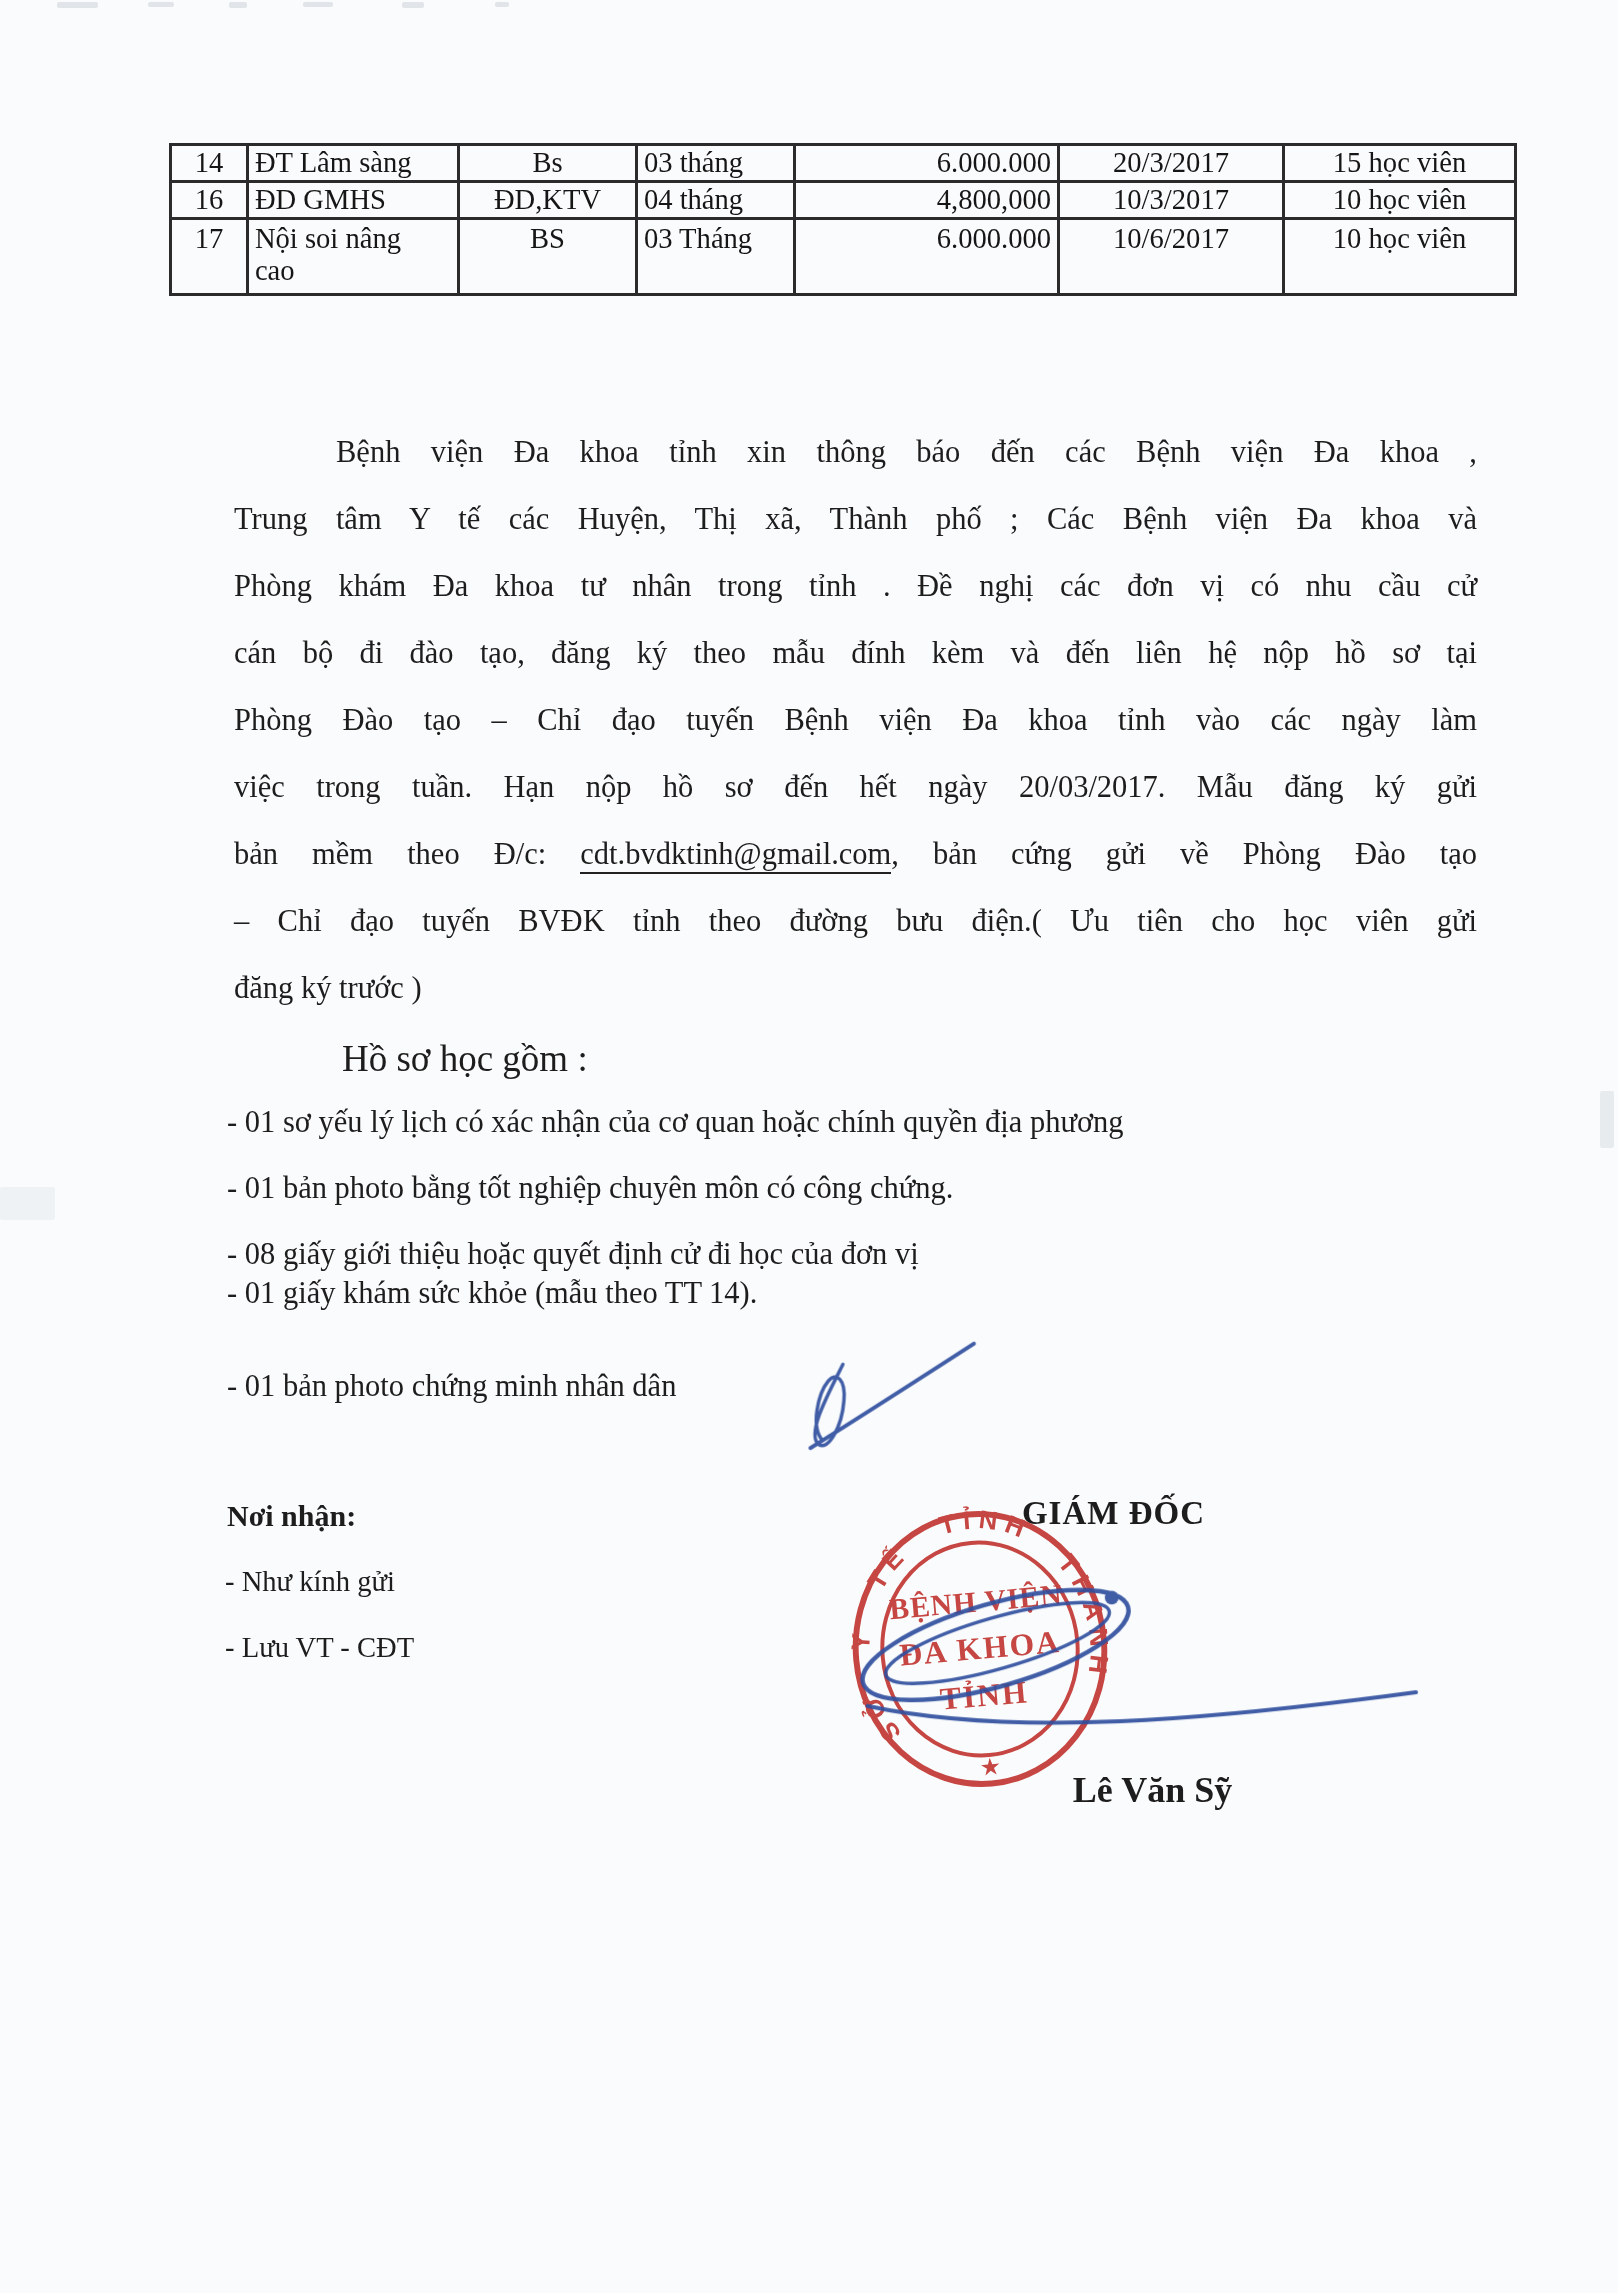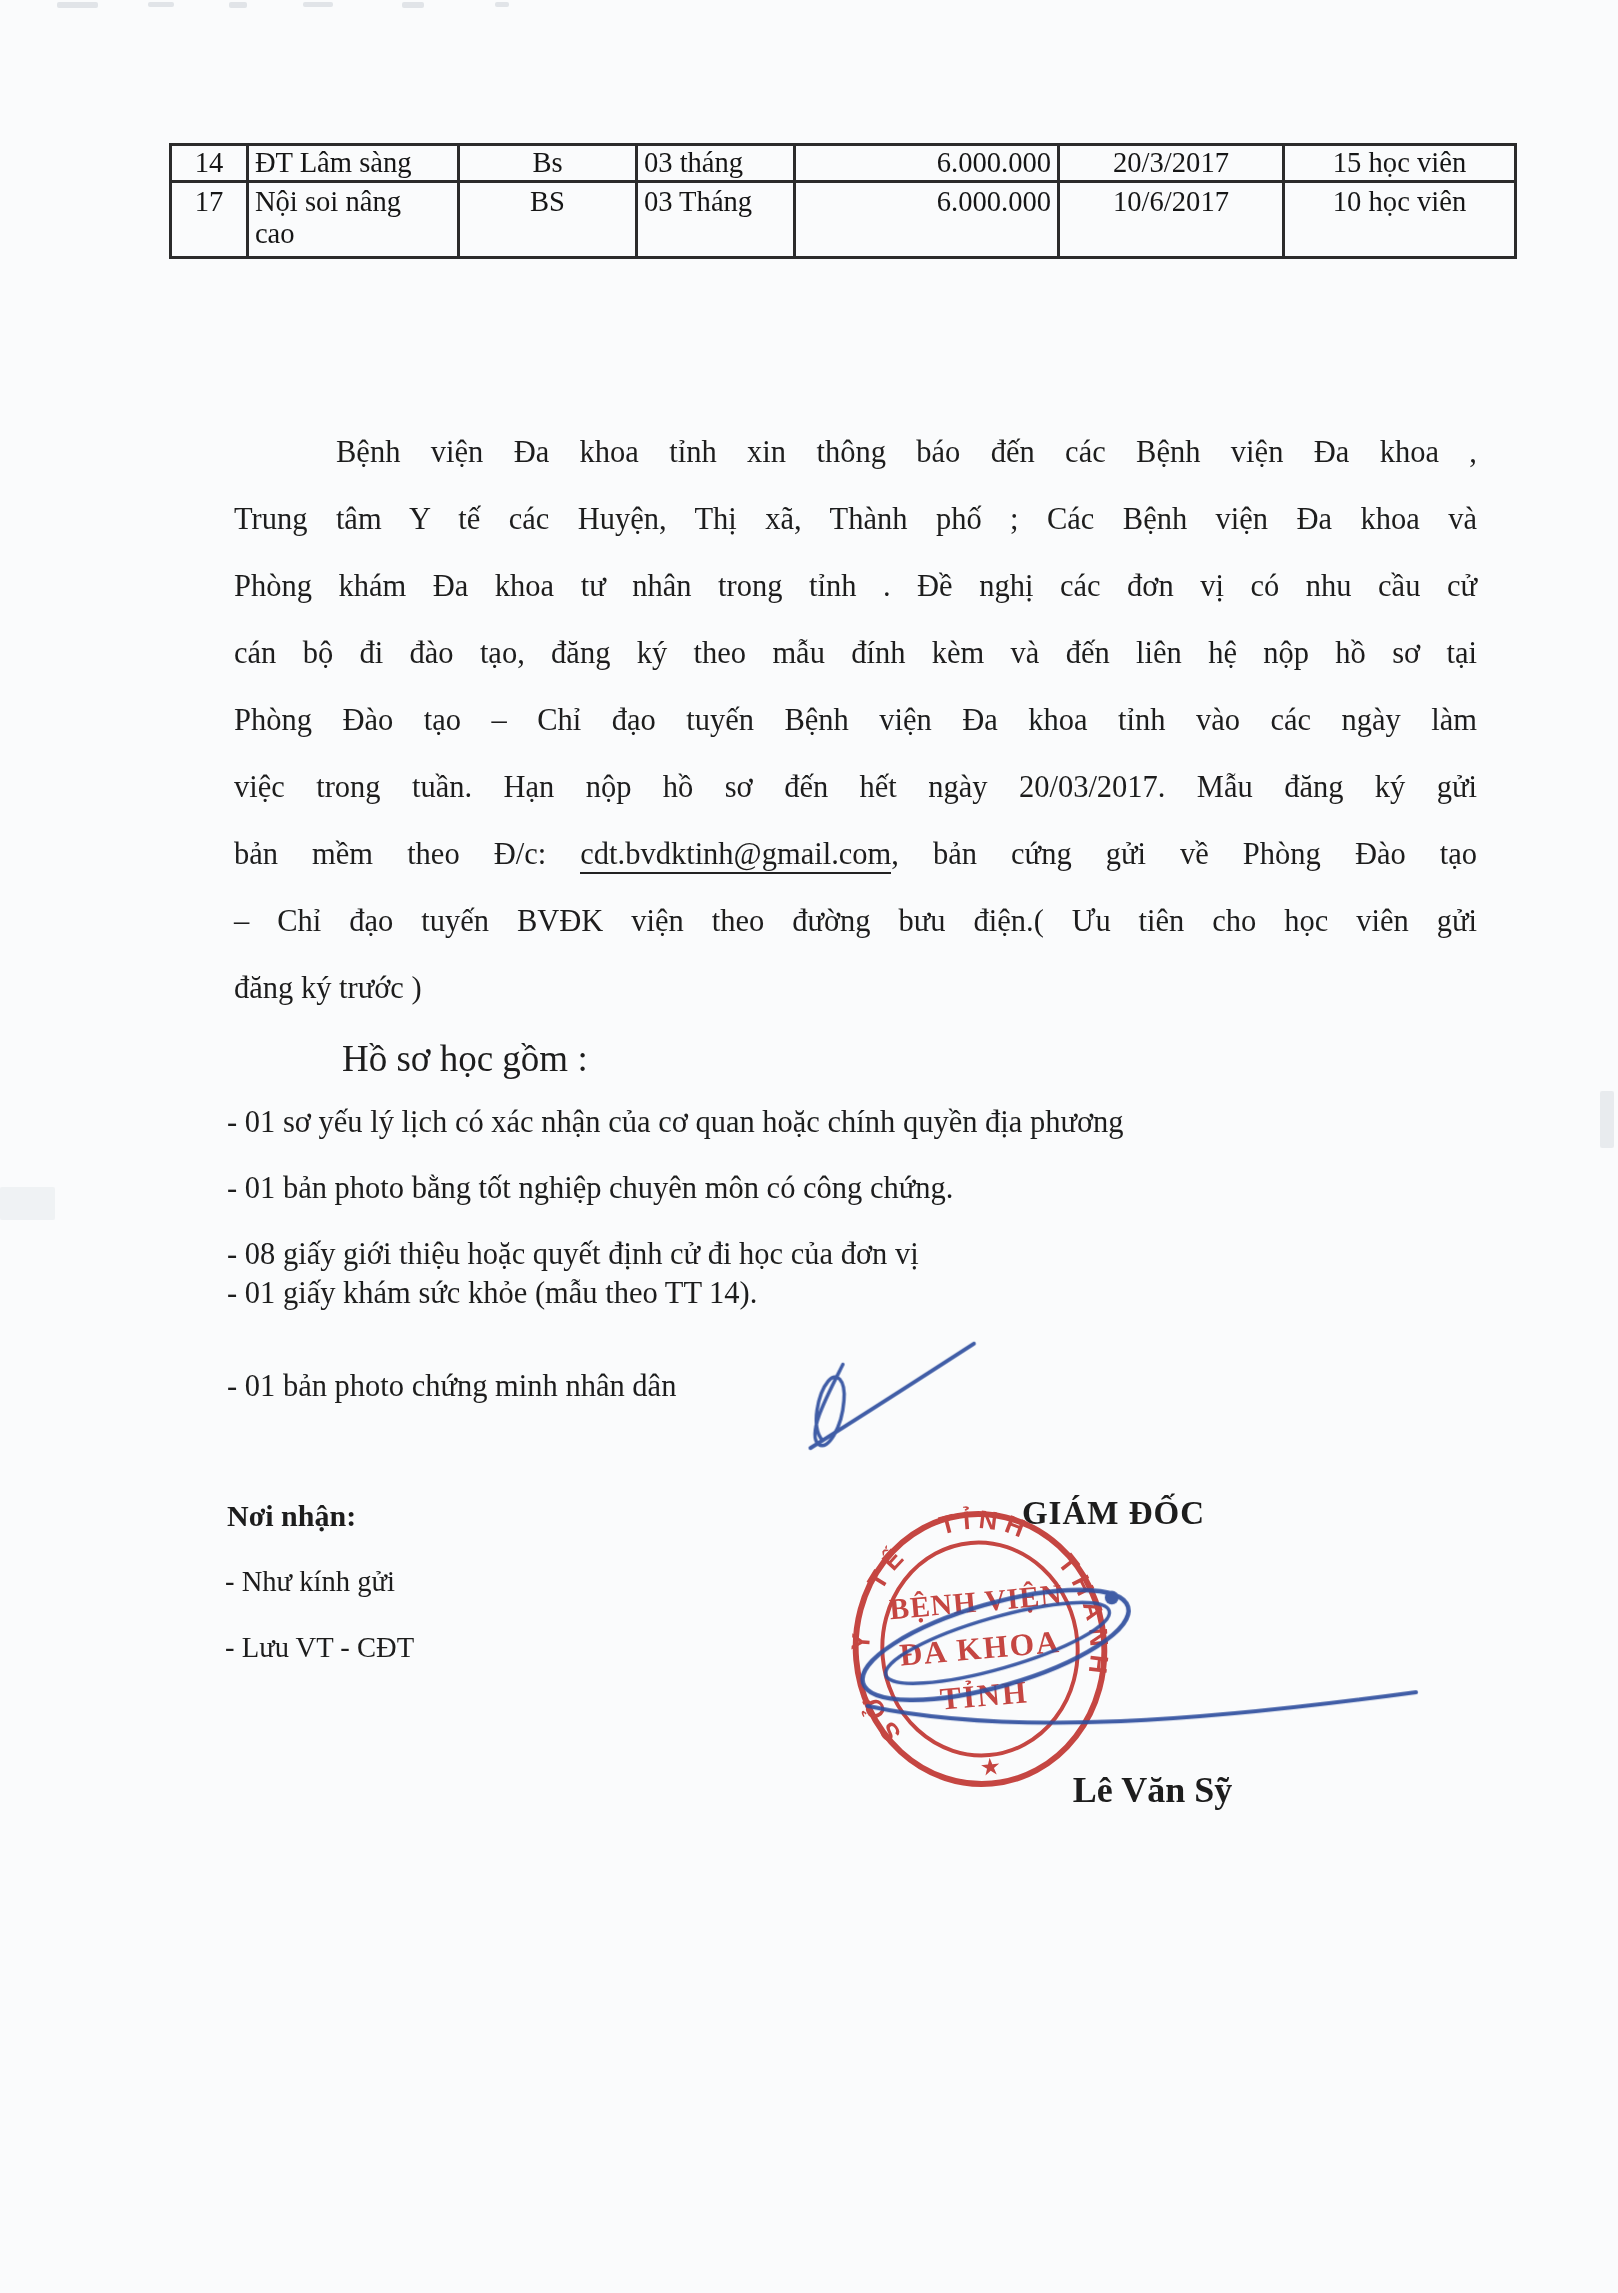--- a/index.html
+++ b/index.html
@@ -96,41 +96,50 @@
     <tbody>
         <tr style="height:37px;">
       <td class="c-no">14</td>
       <td class="c-name">ĐT Lâm sàng</td>
       <td class="c-trainee">Bs</td>
       <td class="c-duration">03 tháng</td>
       <td class="c-fee">6.000.000</td>
       <td class="c-date">20/3/2017</td>
       <td class="c-quota">15 học viên</td>
     </tr>
+    <tr style="height:37px;">
+      <td class="c-no">16</td>
+      <td class="c-name">ĐD GMHS</td>
+      <td class="c-trainee">ĐD,KTV</td>
+      <td class="c-duration">04 tháng</td>
+      <td class="c-fee">4,800,000</td>
+      <td class="c-date">10/3/2017</td>
+      <td class="c-quota">10 học viên</td>
+    </tr>
     <tr class="tall" style="height:76px;">
       <td class="c-no">17</td>
       <td class="c-name">Nội soi nâng
 cao</td>
       <td class="c-trainee">BS</td>
       <td class="c-duration">03 Tháng</td>
       <td class="c-fee">6.000.000</td>
       <td class="c-date">10/6/2017</td>
       <td class="c-quota">10 học viên</td>
     </tr>
   </tbody>
     </table>
 
   <div class="pline just indent" style="top:419px;">Bệnh viện Đa khoa tỉnh xin thông báo đến các Bệnh viện Đa khoa ,</div>
   <div class="pline just" style="top:486px;">Trung tâm Y tế các Huyện, Thị xã, Thành phố ; Các Bệnh viện Đa khoa và</div>
   <div class="pline just" style="top:553px;">Phòng khám Đa khoa tư nhân trong tỉnh . Đề nghị các đơn vị có nhu cầu cử</div>
   <div class="pline just" style="top:620px;">cán bộ đi đào tạo, đăng  ký theo mẫu đính kèm và  đến liên hệ nộp hồ sơ tại</div>
   <div class="pline just" style="top:687px;">Phòng Đào tạo – Chỉ đạo tuyến Bệnh viện Đa khoa tỉnh vào các ngày làm</div>
   <div class="pline just" style="top:754px;">việc trong tuần. Hạn nộp hồ sơ đến hết ngày 20/03/2017. Mẫu đăng ký gửi</div>
   <div class="pline just" style="top:821px;"><span>bản mềm theo Đ/c: </span><span class="email">cdt.bvdktinh@gmail.com</span><span>, bản cứng gửi về Phòng Đào tạo</span></div>
-  <div class="pline just" style="top:888px;">– Chỉ đạo tuyến BVĐK viện theo đường bưu điện.( Ưu tiên cho học viên gửi</div>
+  <div class="pline just" style="top:888px;">– Chỉ đạo tuyến BVĐK tỉnh theo đường bưu điện.( Ưu tiên cho học viên gửi</div>
   <div class="pline" style="top:955px;">đăng ký trước )</div>
 
   <div class="heading-line" style="top:1025px;">Hồ sơ học gồm :</div>
   <div class="list-line" style="top:1089px;">- 01 sơ yếu lý lịch có xác nhận của cơ quan hoặc chính quyền địa phương</div>
   <div class="list-line" style="top:1155px;">- 01 bản photo bằng tốt nghiệp chuyên môn có công chứng.</div>
   <div class="list-line" style="top:1221px;">- 08 giấy giới thiệu hoặc quyết định cử đi học của đơn vị</div>
   <div class="list-line" style="top:1260px;">- 01 giấy khám sức khỏe (mẫu theo TT 14).</div>
   <div class="list-line" style="top:1353px;">- 01 bản photo chứng minh nhân dân</div>
 
   <div class="recip-head">Nơi nhận:</div>

